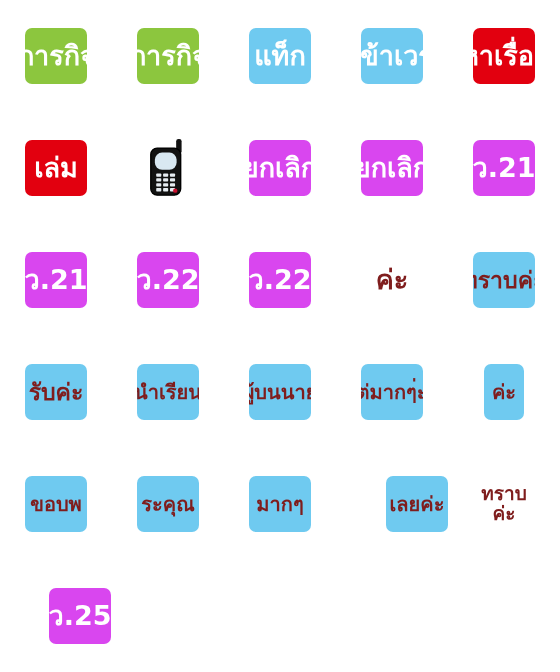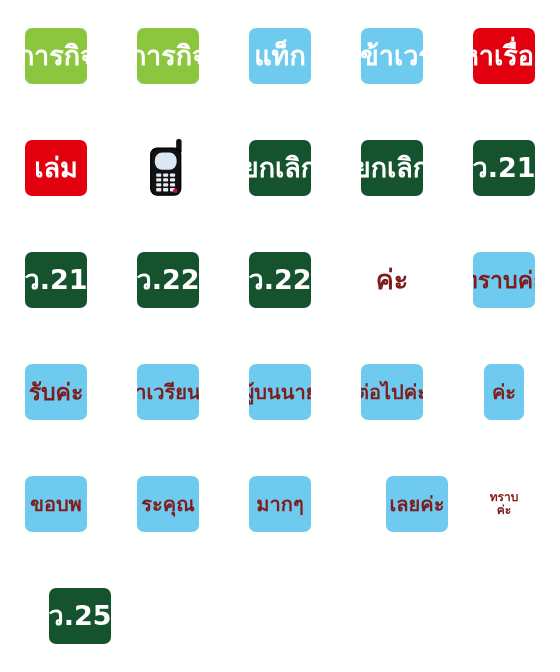--- a/index.html
+++ b/index.html
@@ -48,35 +48,35 @@
     line-height: 1.05;
     text-align: center;
     font-weight: 700;
     letter-spacing: 0px;
   }
 
   
   .bg-green  { background: #8CC63E; }
   .bg-blue   { background: #6FCAF0; }
   .bg-red    { background: #E2000F; }
-  .bg-orange { background: #14532d; }
+  .bg-orange { background: #d946ef; }
   .bg-none   { background: transparent; }
 
   .txt-white { color: #ffffff; }
   .txt-black { color: #7f1d1d; }
 
   
   .size-std    { width: 62px;  height: 56px; }
   .size-narrow { width: 40px;  height: 56px; }
   .size-free   { width: auto;  height: auto; overflow: visible; }
 
   .fs-lg  { font-size: 27px; }
   .fs-md  { font-size: 23px; }
   .fs-sm  { font-size: 20px; }
-  .fs-xs  { font-size: 12px; }
+  .fs-xs  { font-size: 19px; }
 
   .two-line { white-space: normal; }
 </style>
 </head>
 <body>
 
 <div id="sticker-grid">
     <div class="grid-cell" style="left: 0px; top: 0px;">
       <div class="tile bg-green size-std">
         <span class="tile-label txt-white fs-lg">ภารกิจ</span>
@@ -169,31 +169,31 @@
         <span class="tile-label txt-black fs-md">ทราบค่ะ</span>
       </div>
     </div>
     <div class="grid-cell" style="left: 0px; top: 336px;">
       <div class="tile bg-blue size-std">
         <span class="tile-label txt-black fs-md">รับค่ะ</span>
       </div>
     </div>
     <div class="grid-cell" style="left: 112px; top: 336px;">
       <div class="tile bg-blue size-std">
-        <span class="tile-label txt-black fs-sm">าเวรียน</span>
+        <span class="tile-label txt-black fs-sm">นำเรียน</span>
       </div>
     </div>
     <div class="grid-cell" style="left: 224px; top: 336px;">
       <div class="tile bg-blue size-std">
         <span class="tile-label txt-black fs-sm">ผู้บนนาย</span>
       </div>
     </div>
     <div class="grid-cell" style="left: 336px; top: 336px;">
       <div class="tile bg-blue size-std">
-        <span class="tile-label txt-black fs-sm">ต่อไปค่ะ</span>
+        <span class="tile-label txt-black fs-sm">ต่มากๆ่ะ</span>
       </div>
     </div>
     <div class="grid-cell" style="left: 448px; top: 336px;">
       <div class="tile bg-blue size-narrow">
         <span class="tile-label txt-black fs-sm">ค่ะ</span>
       </div>
     </div>
     <div class="grid-cell" style="left: 0px; top: 448px;">
       <div class="tile bg-blue size-std">
         <span class="tile-label txt-black fs-sm">ขอบพ</span>

